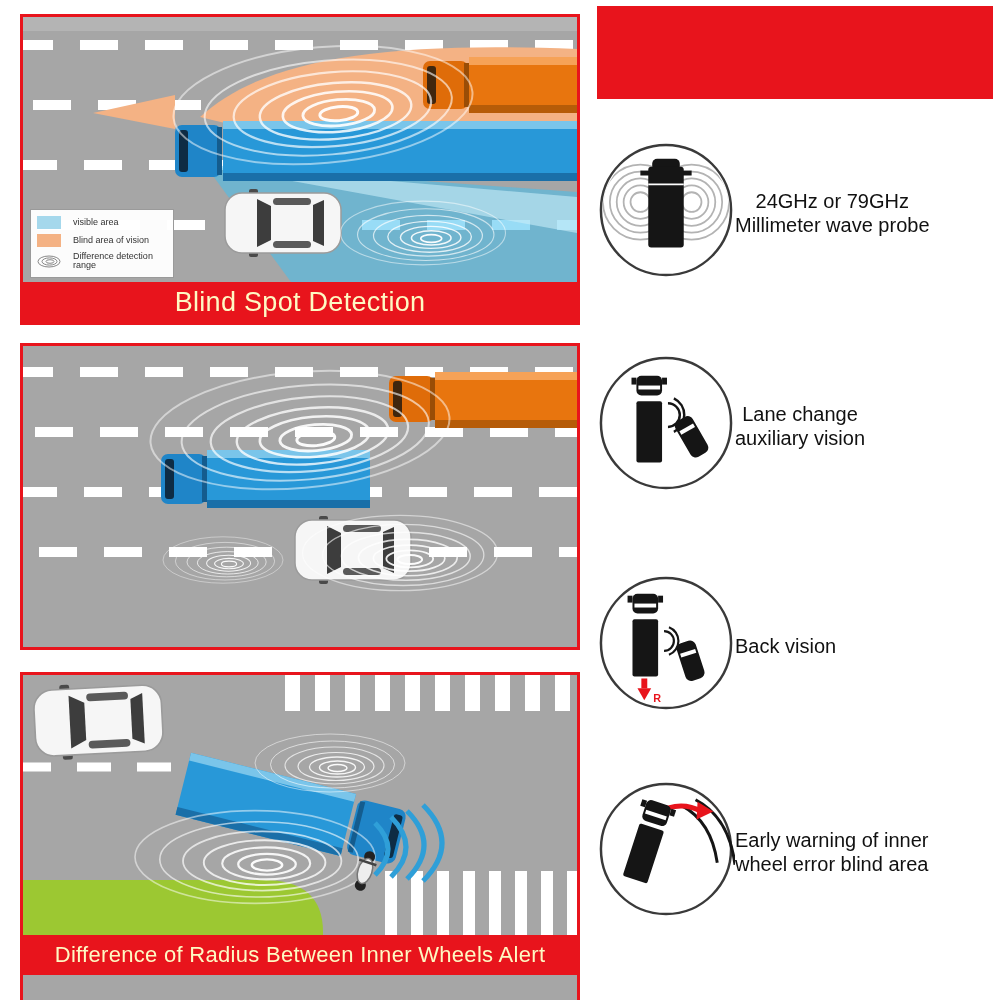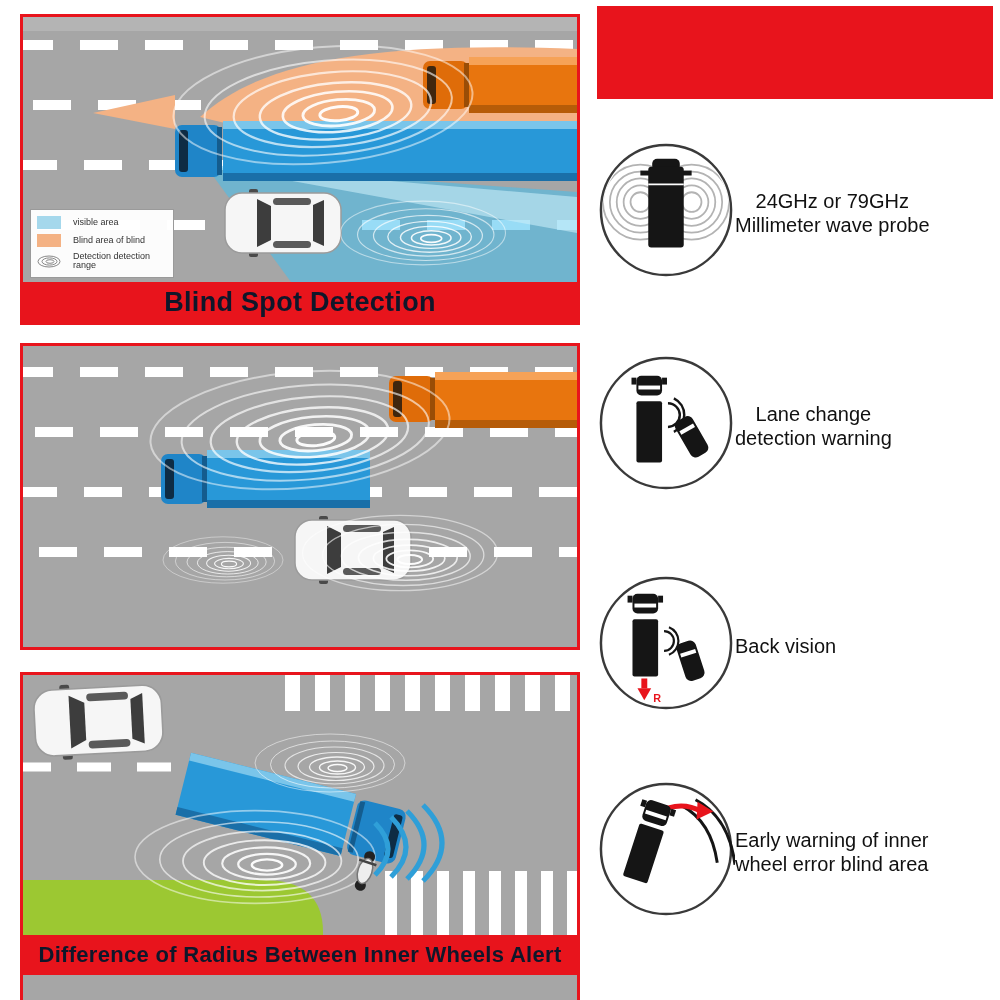--- a/index.html
+++ b/index.html
@@ -10,21 +10,21 @@
   #panel-1{top:14px;height:311px}
   #panel-2{top:343px;height:307px}
   #panel-3{top:672px;height:360px}
   .scene{position:relative;width:554px;overflow:hidden;background:#a6a6a6}
   #panel-1 .scene{height:265px}
   #panel-2 .scene{height:261px}
   #panel-3 .scene{height:260px}
   .scene svg{display:block}
 
   .banner{height:40px;background:#e8141c;display:flex;align-items:center;justify-content:center}
-  .banner span{color:#0f172a;font-weight:bold;font-size:27px;letter-spacing:.3px}
+  .banner span{color:#fef9c3;font-weight:normal;font-size:27px;letter-spacing:.3px}
   #panel-3 .banner span{font-size:22px}
 
   .legend{position:absolute;left:7px;top:192px;width:144px;background:rgba(255,255,255,.96);border:1px solid #9a9a9a;padding:6px 6px;display:flex;flex-direction:column;gap:5px}
   .legend-row{display:flex;align-items:center;gap:12px}
   .legend-swatch{width:24px;height:13px;flex:0 0 auto}
   .sw-visible{background:#a5d8ec}
   .sw-blind{background:#f4b284}
   .legend-label{font-size:9px;color:#333;line-height:1.05}
 
   .fn-header{position:absolute;left:597px;top:6px;width:396px;height:93px;background:#e8141c;color:#fff;display:flex;flex-direction:column;align-items:center;justify-content:center}
@@ -106,31 +106,31 @@
       <use href="#swirl" transform="translate(300,88) rotate(-5)"></use>
       <use href="#swirl" transform="translate(400,216) scale(0.55)"></use>
     </svg>
     <div class="legend">
       <div class="legend-row">
         <span class="legend-swatch sw-visible"></span>
         <span class="legend-label">visible area</span>
       </div>
       <div class="legend-row">
         <span class="legend-swatch sw-blind"></span>
-        <span class="legend-label">Blind area of blind</span>
+        <span class="legend-label">Blind area of vision</span>
       </div>
       <div class="legend-row">
         <svg class="legend-swatch" viewBox="0 0 24 13">
           <g fill="none" stroke="#888" stroke-width="1">
             <ellipse cx="12" cy="6.5" rx="11" ry="5.5"></ellipse>
             <ellipse cx="12.5" cy="6.5" rx="7.5" ry="3.6"></ellipse>
             <ellipse cx="13" cy="6.5" rx="4" ry="1.8"></ellipse>
           </g>
         </svg>
-        <span class="legend-label">Detection detection range</span>
+        <span class="legend-label">Difference detection range</span>
       </div>
     </div>
   </div>
   <div class="banner">
     <span>Blind Spot Detection</span>
   </div>
 </section>
 
 <section class="panel" id="panel-2">
   <div class="scene">
@@ -274,21 +274,21 @@
     <g fill="none" stroke="#151515" stroke-width="2.5">
       <path d="M72,50 a12 12 0 0 1 0 24"></path>
       <path d="M78,45 a19 19 0 0 1 0 34"></path>
     </g>
     <g transform="translate(96,84) rotate(-30)">
       <rect x="-10" y="-21" width="20" height="42" rx="6" fill="#151515"></rect>
       <rect x="-8" y="-11" width="16" height="4" fill="#fff"></rect>
     </g>
   </svg>
   <div class="fn-caption">Lane change
-detection warning</div>
+auxiliary vision</div>
 </div>
 
 <div class="fn-item" id="fn-item-3">
   <svg class="fn-circle" viewBox="0 0 140 140">
     <circle cx="70" cy="70" r="66" fill="#fff" stroke="#3a3a3a" stroke-width="2.5"></circle>
     <g>
       <rect x="31" y="22" width="5" height="7" fill="#151515"></rect>
       <rect x="62" y="22" width="5" height="7" fill="#151515"></rect>
       <rect x="36" y="20" width="26" height="20" rx="5" fill="#151515"></rect>
       <rect x="38" y="30" width="22" height="4" fill="#fff"></rect>

